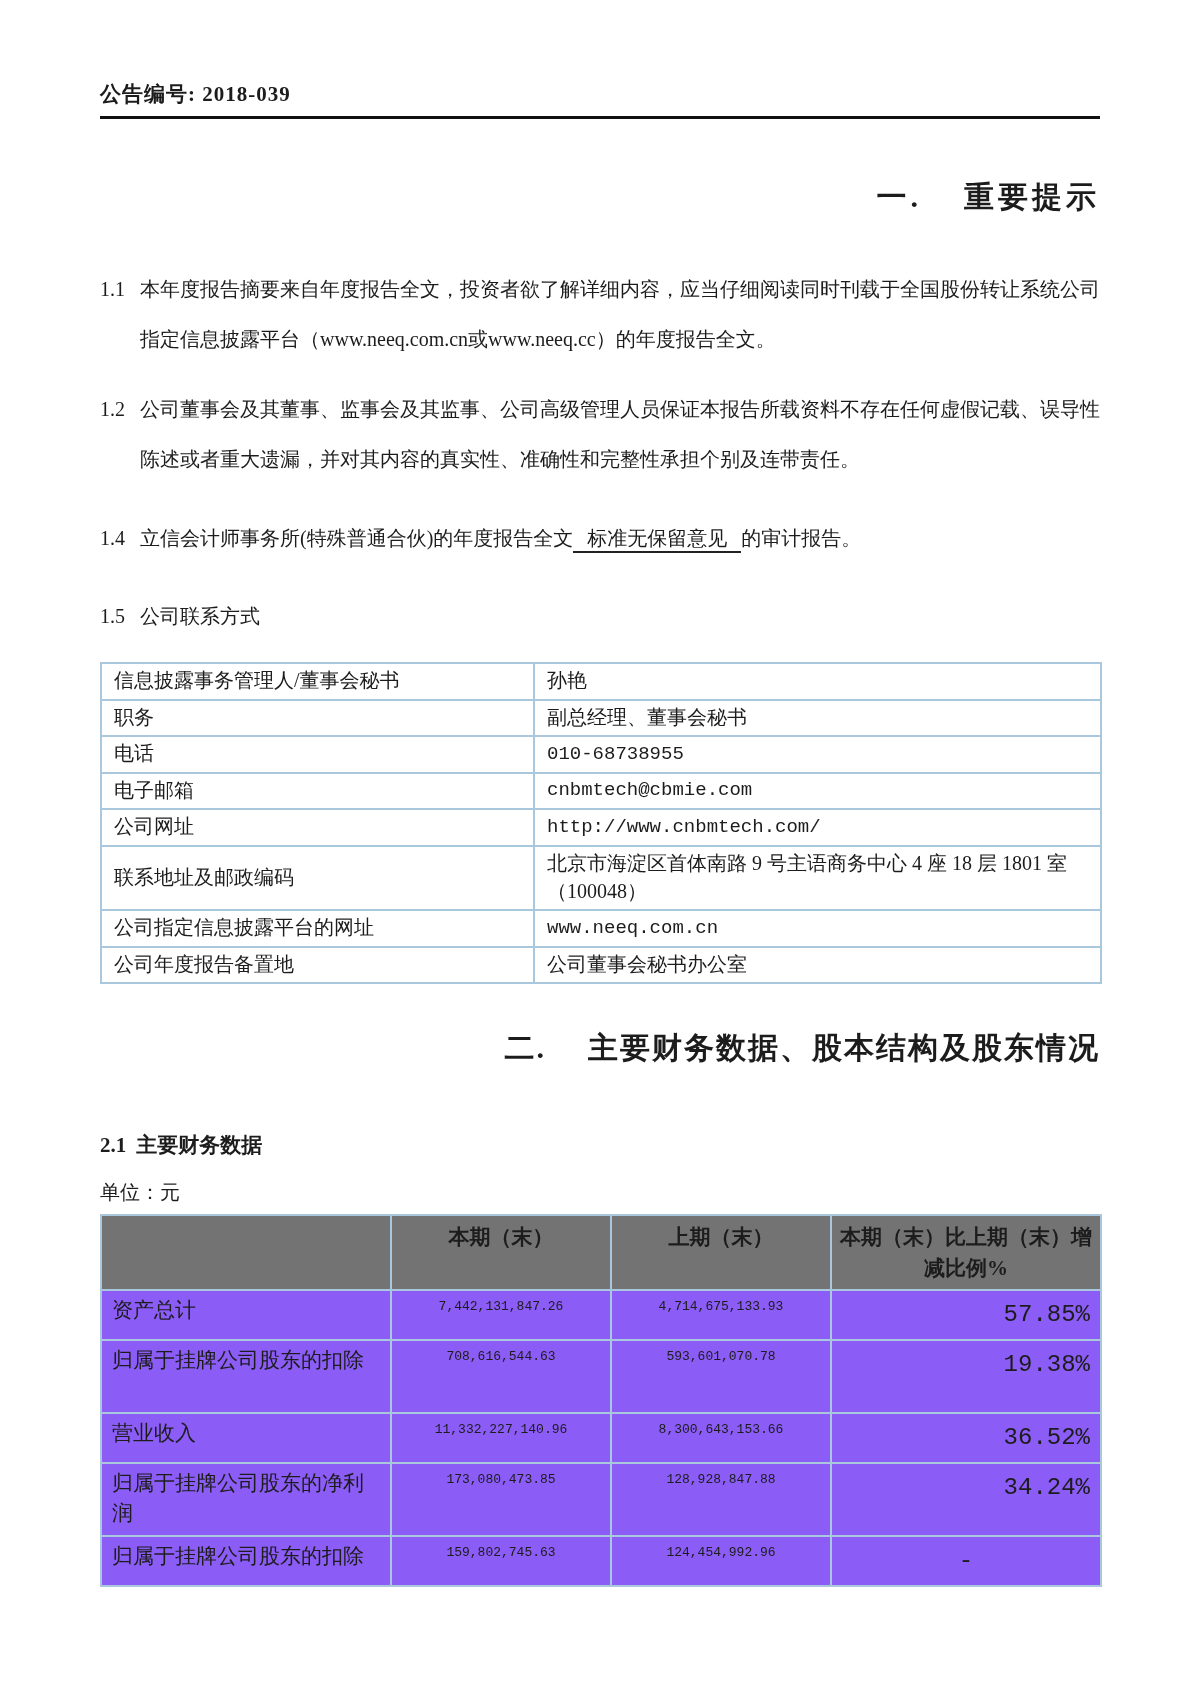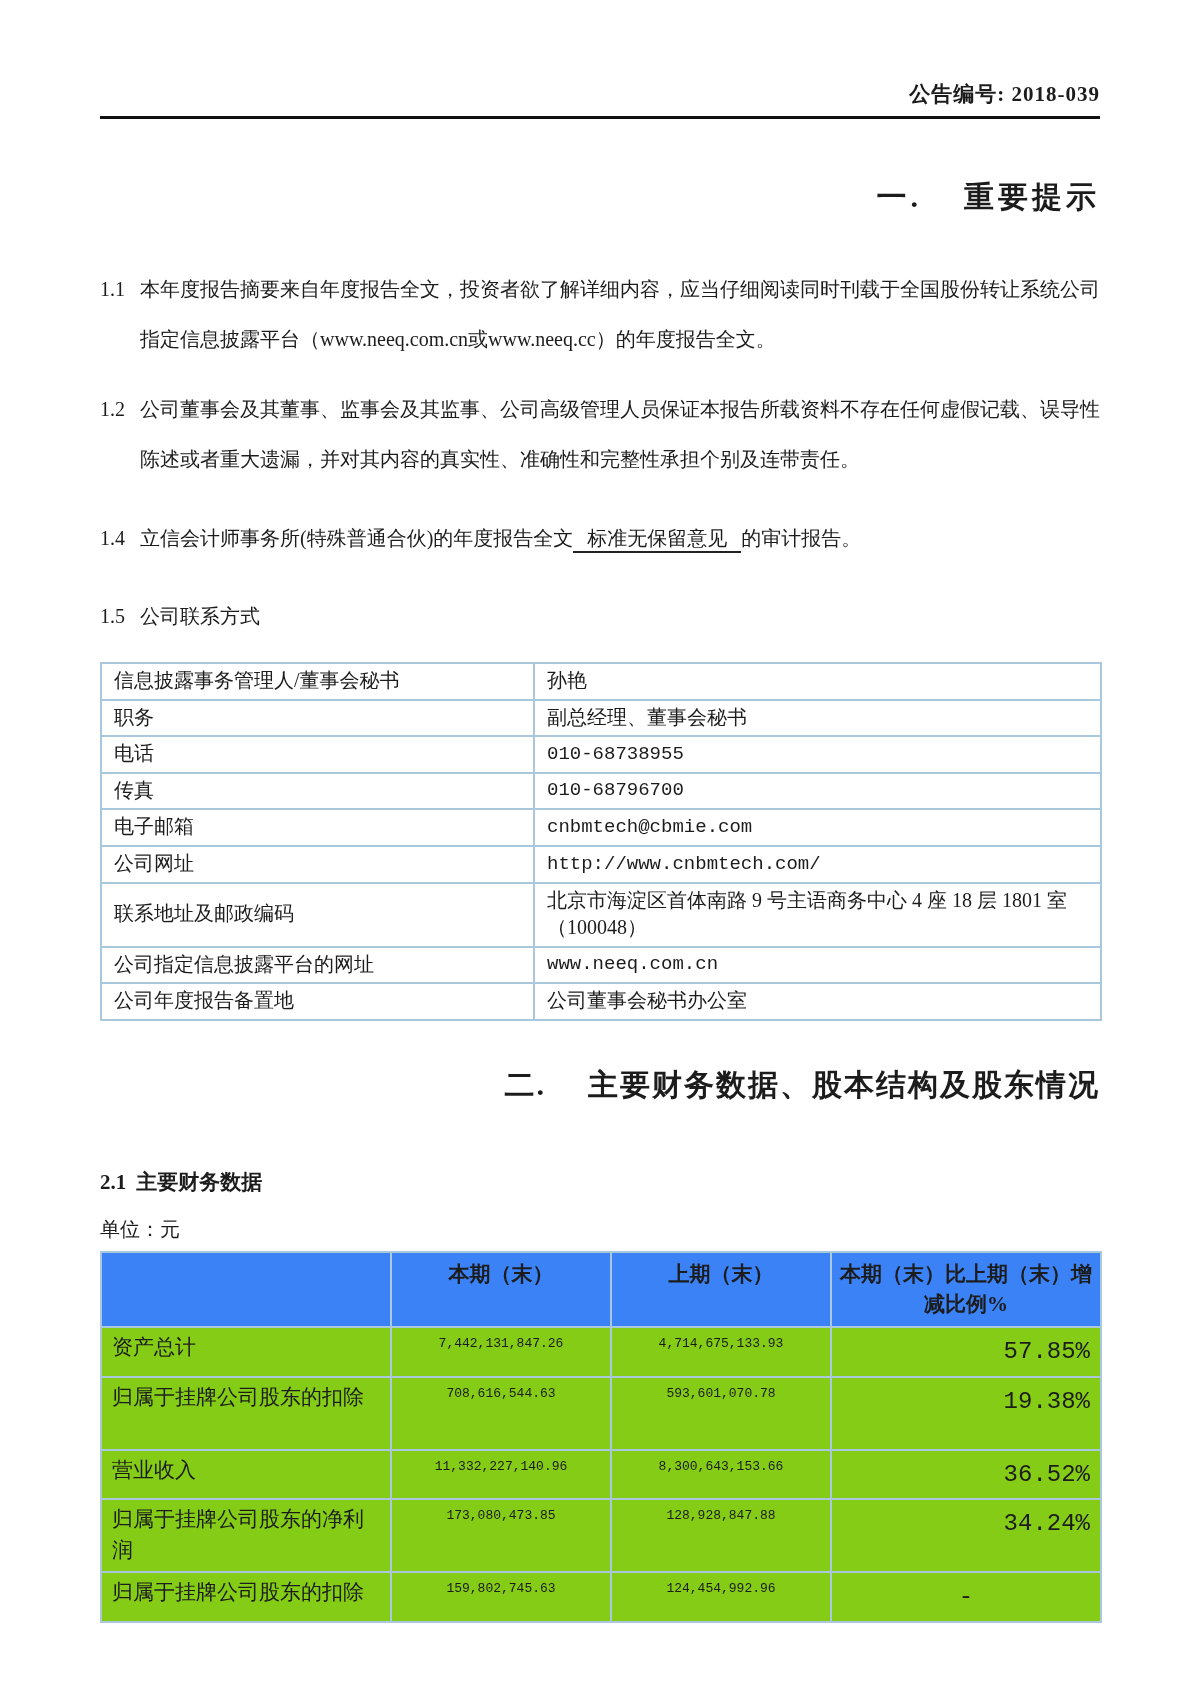--- a/index.html
+++ b/index.html
@@ -16,21 +16,20 @@
     position: relative;
   }
   .content {
     width: 1000px;
     margin: 0 auto;
   }
 
   
   .page-header {
     padding-top: 80px;
-    text-align: right;
     font-size: 21px;
     font-weight: 700;
     letter-spacing: 1px;
   }
   .rule {
     border: none;
     border-top: 3px solid #111111;
     margin: 8px 0 0 0;
   }
 
@@ -97,30 +96,30 @@
   .fin-table { margin-top: 8px; font-size: 21px; }
   .fin-table col.f1 { width: 290px; }
   .fin-table col.f2 { width: 220px; }
   .fin-table col.f3 { width: 220px; }
   .fin-table col.f4 { width: 270px; }
   .fin-table th, .fin-table td {
     border: 2px solid #a9c8de;
     vertical-align: top;
   }
   .fin-table th {
-    background: #3b82f6;
+    background: #737373;
     font-weight: 700;
     text-align: center;
     padding: 6px 8px;
     line-height: 1.45;
   }
   .fin-table td {
     padding: 4px 10px 6px 10px;
     line-height: 1.45;
-    background: #84cc16;
+    background: #8b5cf6;
   }
   .fin-table td.label { text-align: left; }
   .fin-table td.num {
     text-align: center;
     font-family: "Liberation Mono", "DejaVu Sans Mono", monospace;
     font-size: 13px;
     white-space: nowrap;
     padding-top: 7px;
   }
   .fin-table td.pct {
@@ -171,24 +170,20 @@
         <td>信息披露事务管理人/董事会秘书</td>
         <td>孙艳</td>
       </tr>
       <tr>
         <td>职务</td>
         <td>副总经理、董事会秘书</td>
       </tr>
       <tr>
         <td>电话</td>
         <td class="latin">010-68738955</td>
-      </tr>
-      <tr>
-        <td>传真</td>
-        <td class="latin">010-68796700</td>
       </tr>
       <tr>
         <td>电子邮箱</td>
         <td class="latin">cnbmtech@cbmie.com</td>
       </tr>
       <tr>
         <td>公司网址</td>
         <td class="latin">http://www.cnbmtech.com/</td>
       </tr>
       <tr>

